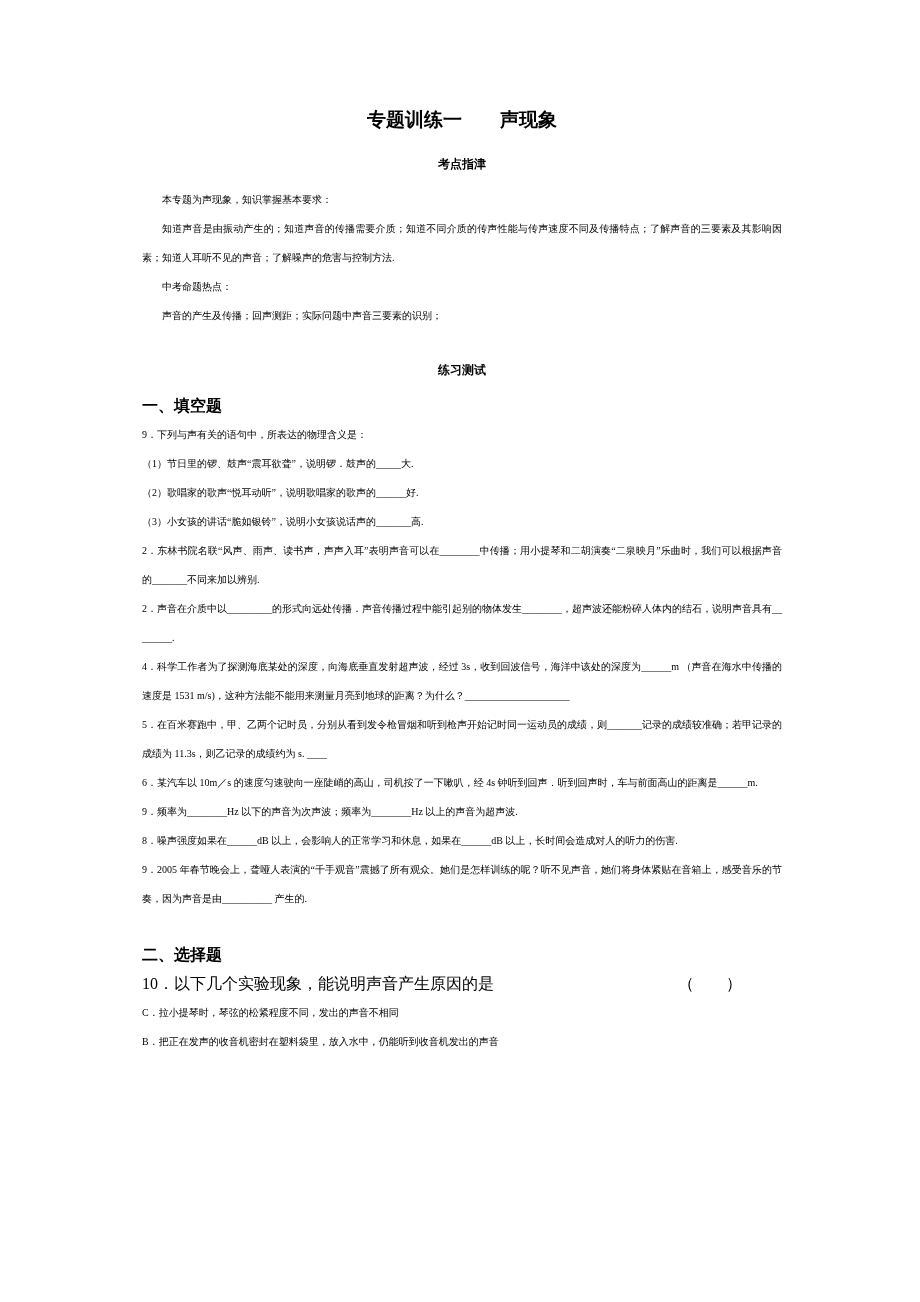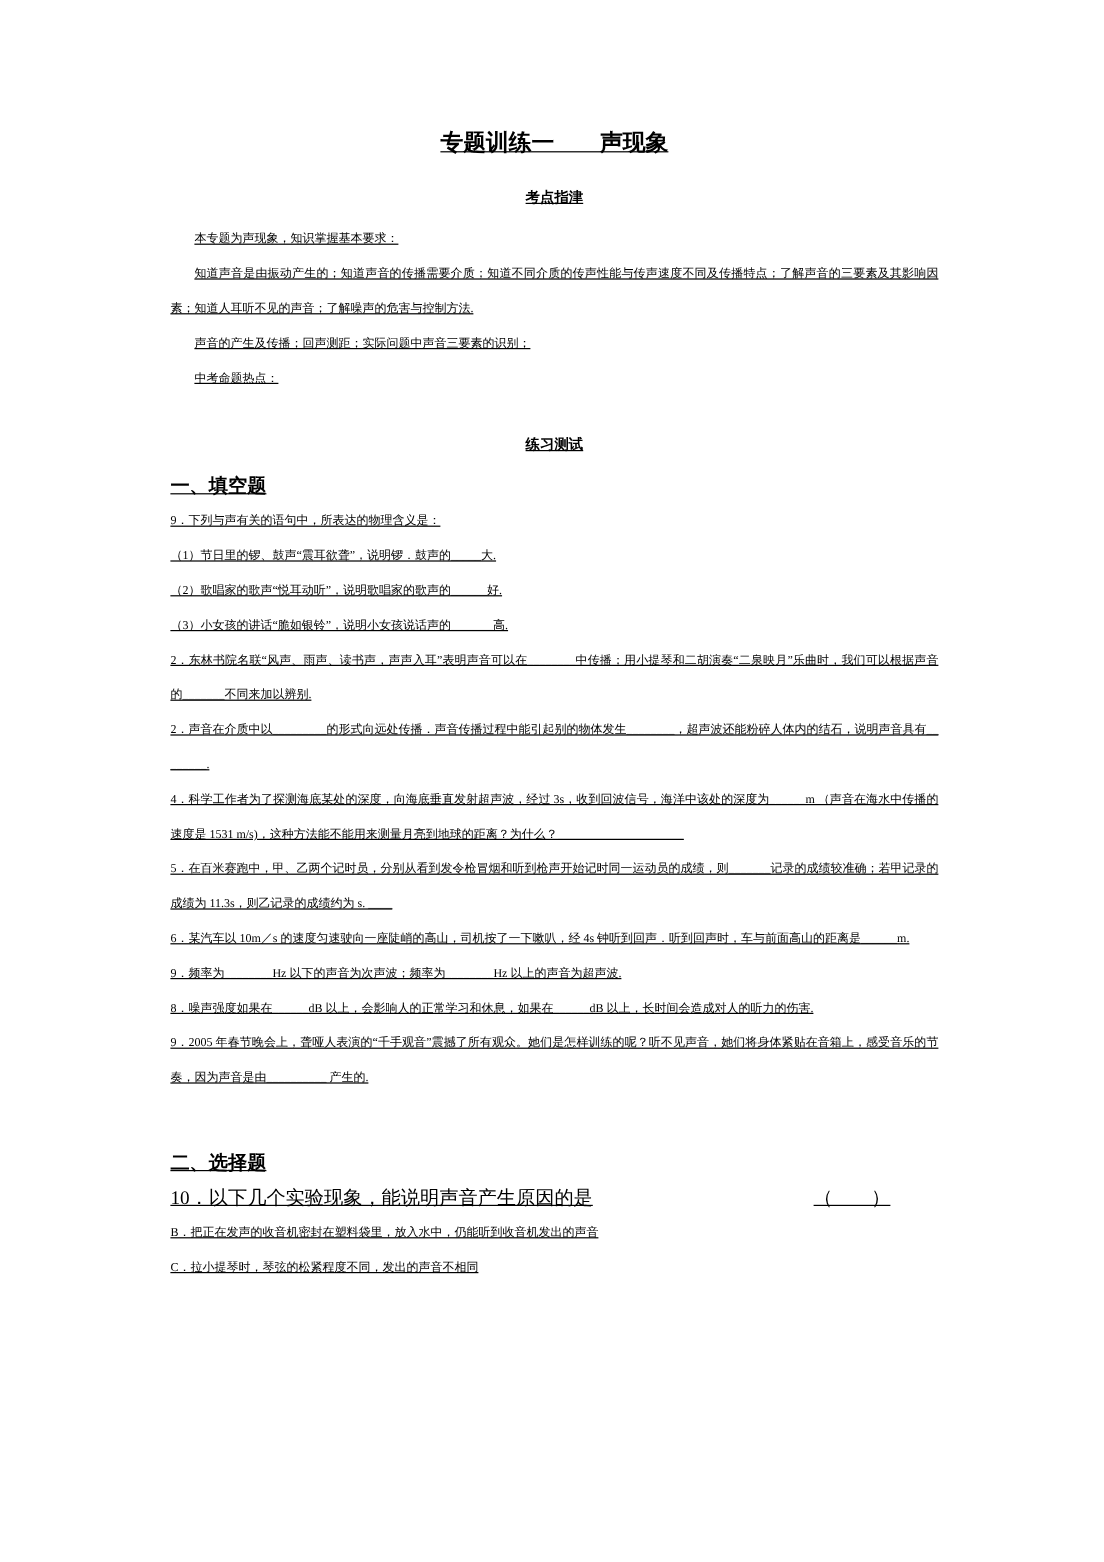--- a/index.html
+++ b/index.html
@@ -12,21 +12,20 @@
       background: #ffffff;
       color: #000000;
       font-family: "Liberation Serif", "DejaVu Serif", serif;
     }
     .page {
       box-sizing: border-box;
       width: 920px;
       height: 1302px;
       padding: 106px 138px 40px 142px;
       overflow: hidden;
-      text-decoration: underline;
     }
     .doc-title {
       font-size: 19px;
       font-weight: bold;
       text-align: center;
       margin: 0 0 16px 0;
       line-height: 28px;
     }
     .center-heading {
       font-size: 12px;
@@ -48,21 +47,21 @@
     p.indent2 {
       text-indent: 2em;
     }
     .sub-heading {
       font-size: 16px;
       font-weight: bold;
       line-height: 29px;
       margin: 0;
     }
     .sub-heading.spaced-top {
-      margin-top: 42px;
+      margin-top: 27px;
     }
     .q10-row {
       display: flex;
       justify-content: space-between;
       align-items: baseline;
       padding-right: 40px;
       font-size: 16px;
       line-height: 29px;
     }
     .q10-row .stem {
@@ -76,22 +75,22 @@
 <body>
 
 <div class="page">
 
   <h1 class="doc-title">专题训练一　　声现象</h1>
 
   <h2 class="center-heading">考点指津</h2>
 
   <p class="body-line indent2">本专题为声现象，知识掌握基本要求：</p>
   <p class="body-line indent2">知道声音是由振动产生的；知道声音的传播需要介质；知道不同介质的传声性能与传声速度不同及传播特点；了解声音的三要素及其影响因素；知道人耳听不见的声音；了解噪声的危害与控制方法.</p>
+  <p class="body-line indent2">中考命题热点：</p>
   <p class="body-line indent2">声音的产生及传播；回声测距；实际问题中声音三要素的识别；</p>
-  <p class="body-line indent2">中考命题热点：</p>
 
   <h2 class="center-heading spaced-top">练习测试</h2>
 
   <p class="sub-heading">一、填空题</p>
 
   <p class="body-line">9．下列与声有关的语句中，所表达的物理含义是：</p>
   <p class="body-line">（1）节日里的锣、鼓声“震耳欲聋”，说明锣．鼓声的_____大.</p>
   <p class="body-line">（2）歌唱家的歌声“悦耳动听”，说明歌唱家的歌声的______好.</p>
   <p class="body-line">（3）小女孩的讲话“脆如银铃”，说明小女孩说话声的_______高.</p>
 
@@ -104,16 +103,16 @@
   <p class="body-line">8．噪声强度如果在______dB 以上，会影响人的正常学习和休息，如果在______dB 以上，长时间会造成对人的听力的伤害.</p>
   <p class="body-line">9．2005 年春节晚会上，聋哑人表演的“千手观音”震撼了所有观众。她们是怎样训练的呢？听不见声音，她们将身体紧贴在音箱上，感受音乐的节奏，因为声音是由__________ 产生的.</p>
 
   <p class="sub-heading spaced-top">二、选择题</p>
 
   <div class="q10-row">
     <span class="stem">10．以下几个实验现象，能说明声音产生原因的是</span>
     <span class="bracket">（　　）</span>
   </div>
 
+  <p class="body-line">C．拉小提琴时，琴弦的松紧程度不同，发出的声音不相同</p>
   <p class="body-line">B．把正在发声的收音机密封在塑料袋里，放入水中，仍能听到收音机发出的声音</p>
-  <p class="body-line">C．拉小提琴时，琴弦的松紧程度不同，发出的声音不相同</p>
 
 </div>
 
 </body></html>

